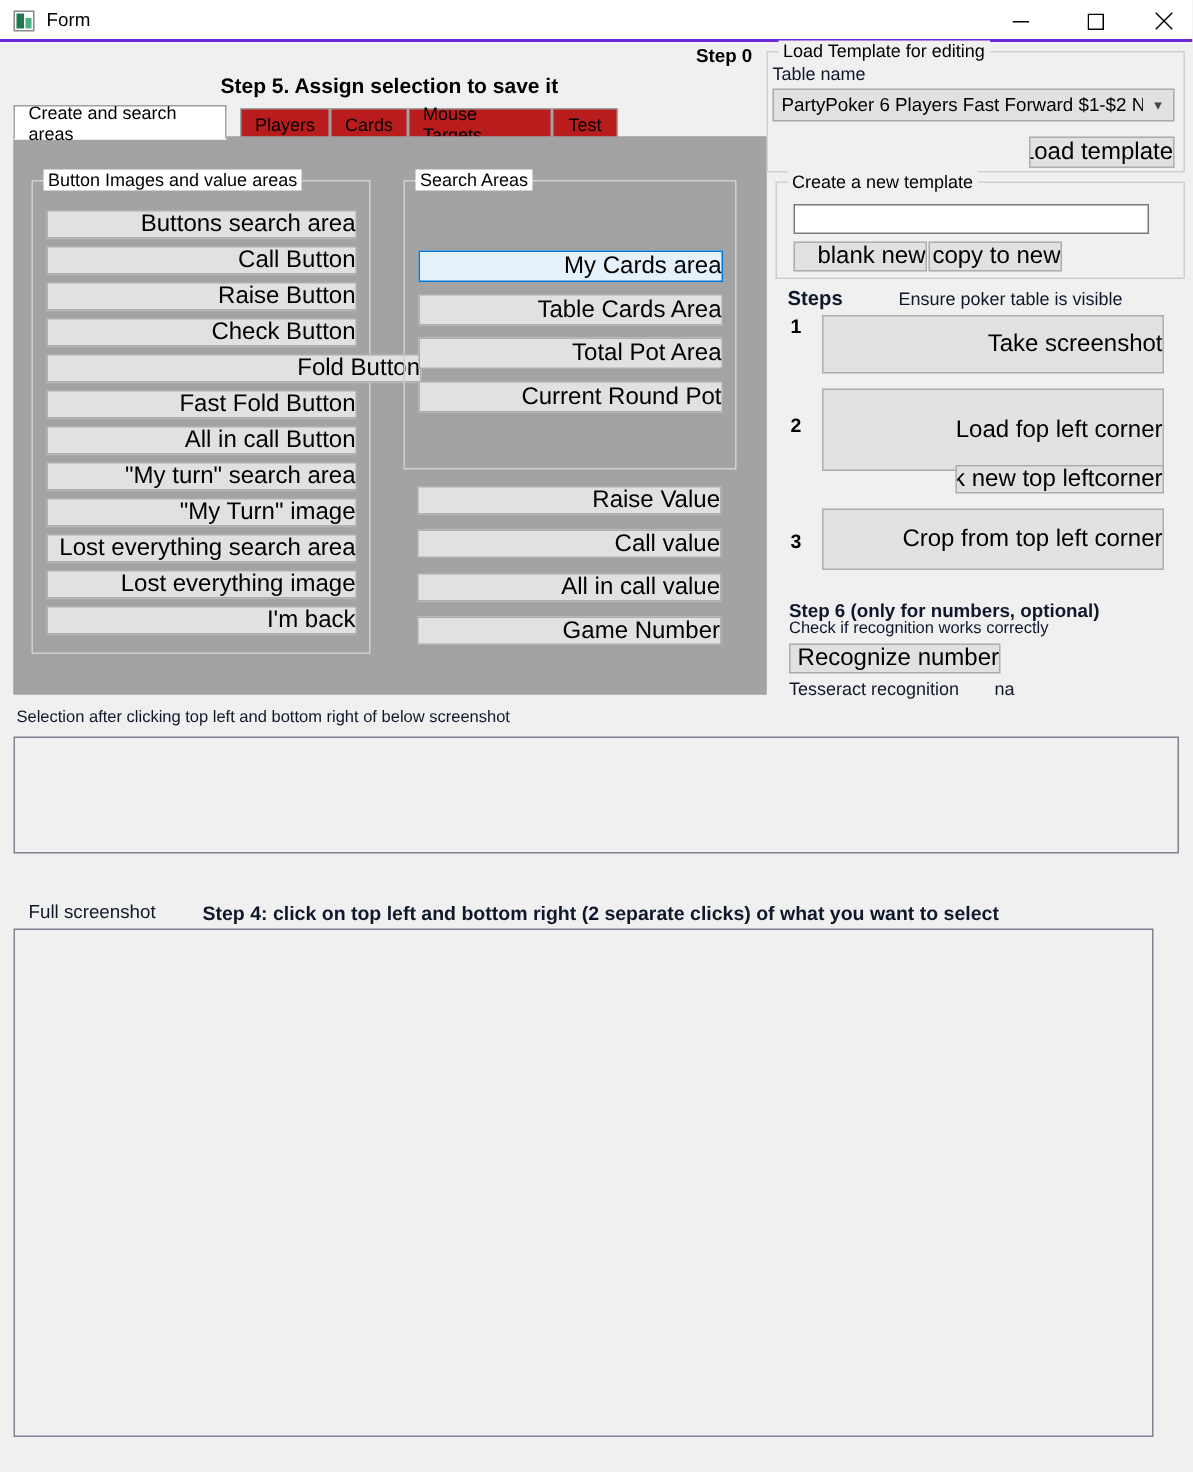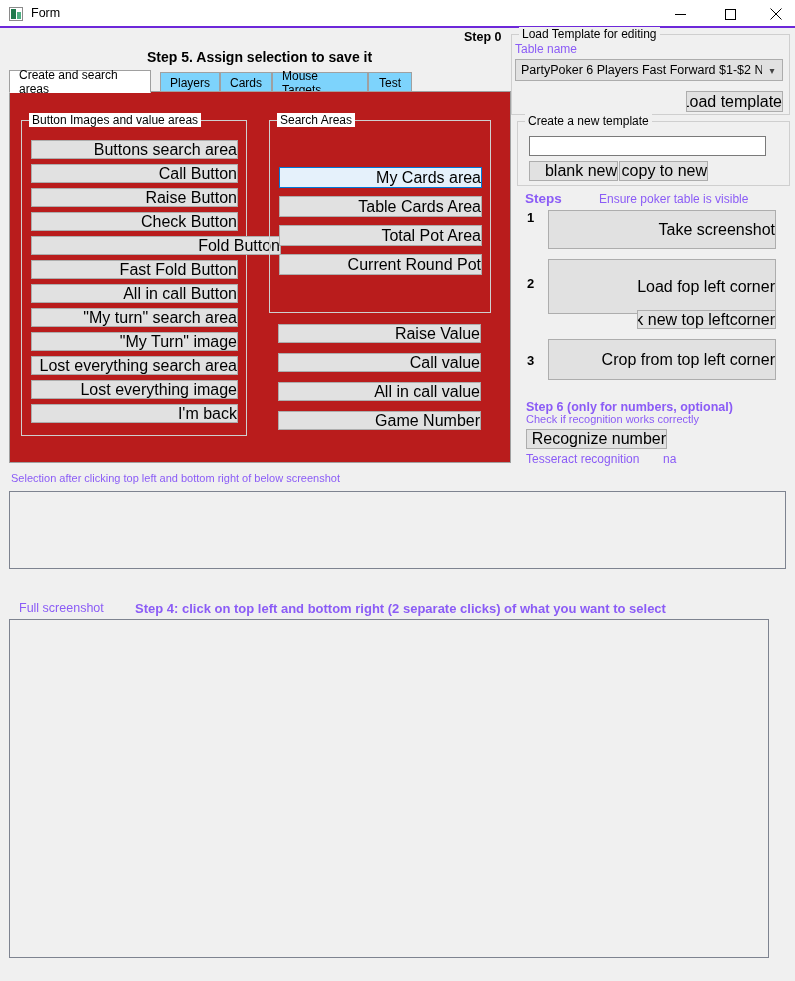--- a/index.html
+++ b/index.html
@@ -49,31 +49,31 @@
     font-weight: bold; font-size: 14px;
   }
 
   
   .tabstrip {
     position: absolute; left: 9px; top: 70px; width: 502px; height: 22px;
   }
   .tab {
     position: absolute; top: 2px; height: 20px;
     border: 1px solid #a0a0a0; border-bottom: none;
-    background: #7dd3fc;
+    background: #b91c1c;
     display: flex; align-items: center; justify-content: center;
     font-size: 12px; padding: 0 9px; cursor: default;
   }
   .tab.active {
     top: 0px; height: 23px; background: #ffffff; border-bottom: 1px solid #ffffff;
     z-index: 5;
   }
   .tabpanel {
     position: absolute; left: 9px; top: 91px; width: 502px; height: 372px;
-    background: #b91c1c; border: 1px solid #a0a0a0;
+    background: #a3a3a3; border: 1px solid #a0a0a0;
   }
 
   
   .group {
     position: absolute; border: 1px solid #cfcfcf;
   }
   .group > .glabel {
     position: absolute; top: -8px; left: 7px; background: #ffffff;
     padding: 0 3px; font-size: 12px; color: #000; white-space: nowrap;
   }
@@ -100,21 +100,21 @@
   .combo .cval { flex: 1; white-space: nowrap; overflow: hidden; }
   .combo .carrow { width: 20px; text-align: center; font-size: 10px; color: #444; }
   .textbox {
     position: absolute; background: #ffffff; border: 1px solid #7a7a7a;
     font-size: 12.5px; display: flex; align-items: center; padding-left: 4px;
   }
   .panelbox {
     position: absolute; background: #f0f0f0; border: 1px solid #7e8390;
   }
 
-  .lbl { position: absolute; font-size: 12px; color: #8b5cf6; white-space: nowrap; }
+  .lbl { position: absolute; font-size: 12px; color: #0f172a; white-space: nowrap; }
   .lbl.b { font-weight: bold; }
   .lbl.sm { font-size: 11px; }
   .lbl.big { font-size: 13.5px; font-weight: bold; }
   .stepnum { position: absolute; font-weight: bold; font-size: 13px; }
 </style>
 </head>
 <body>
 
 <div id="app">
 

